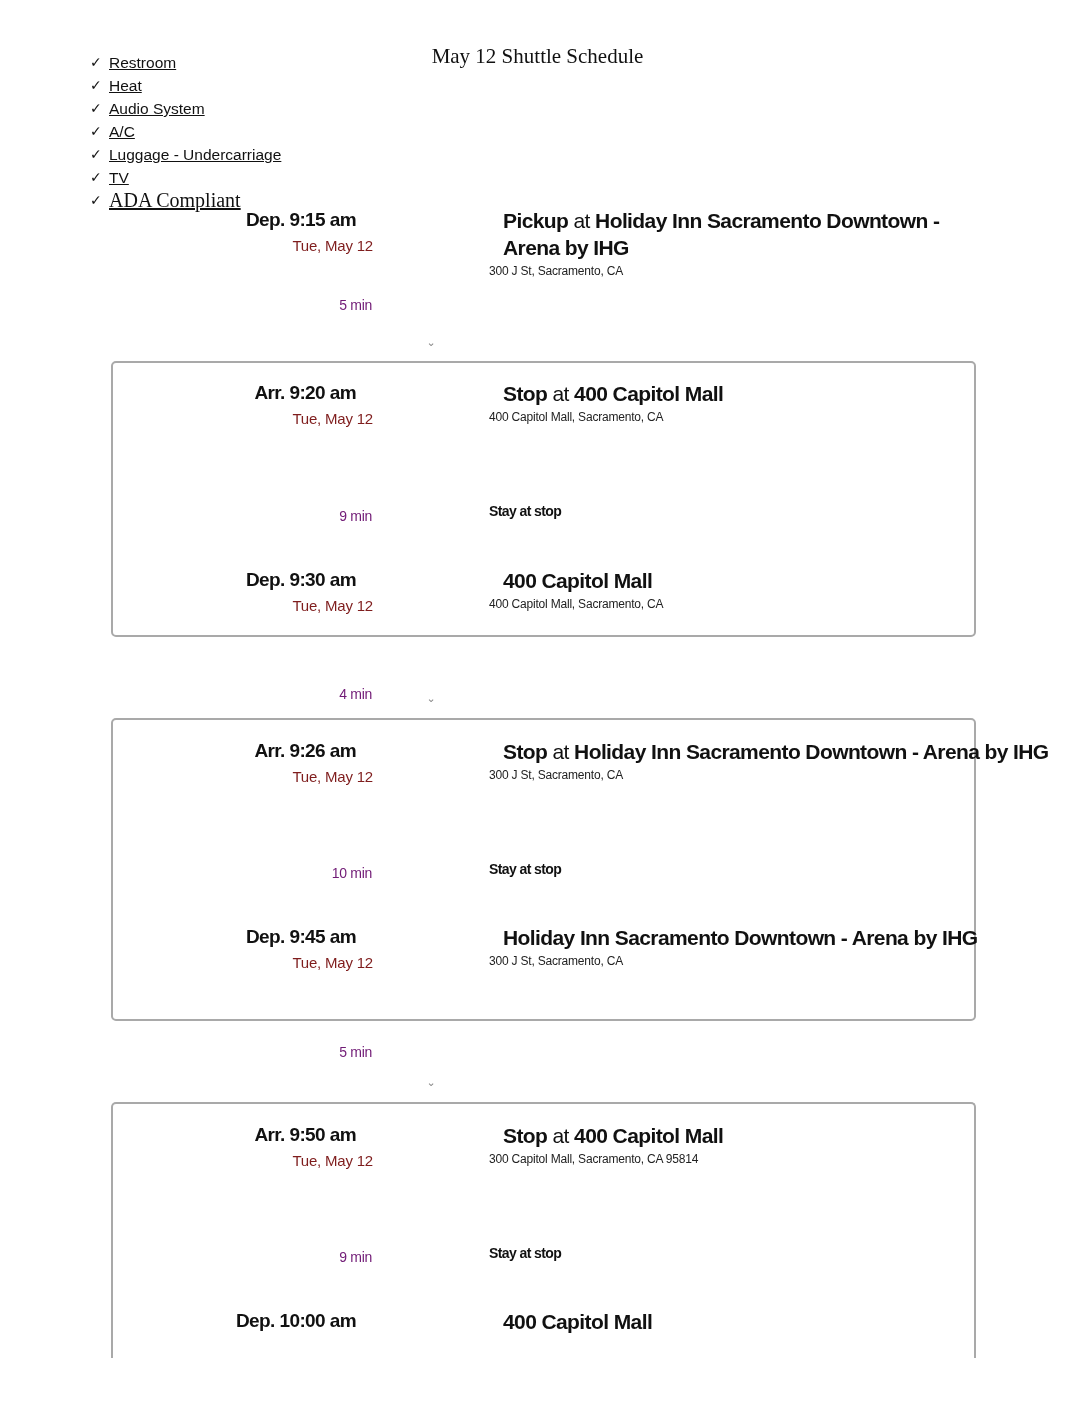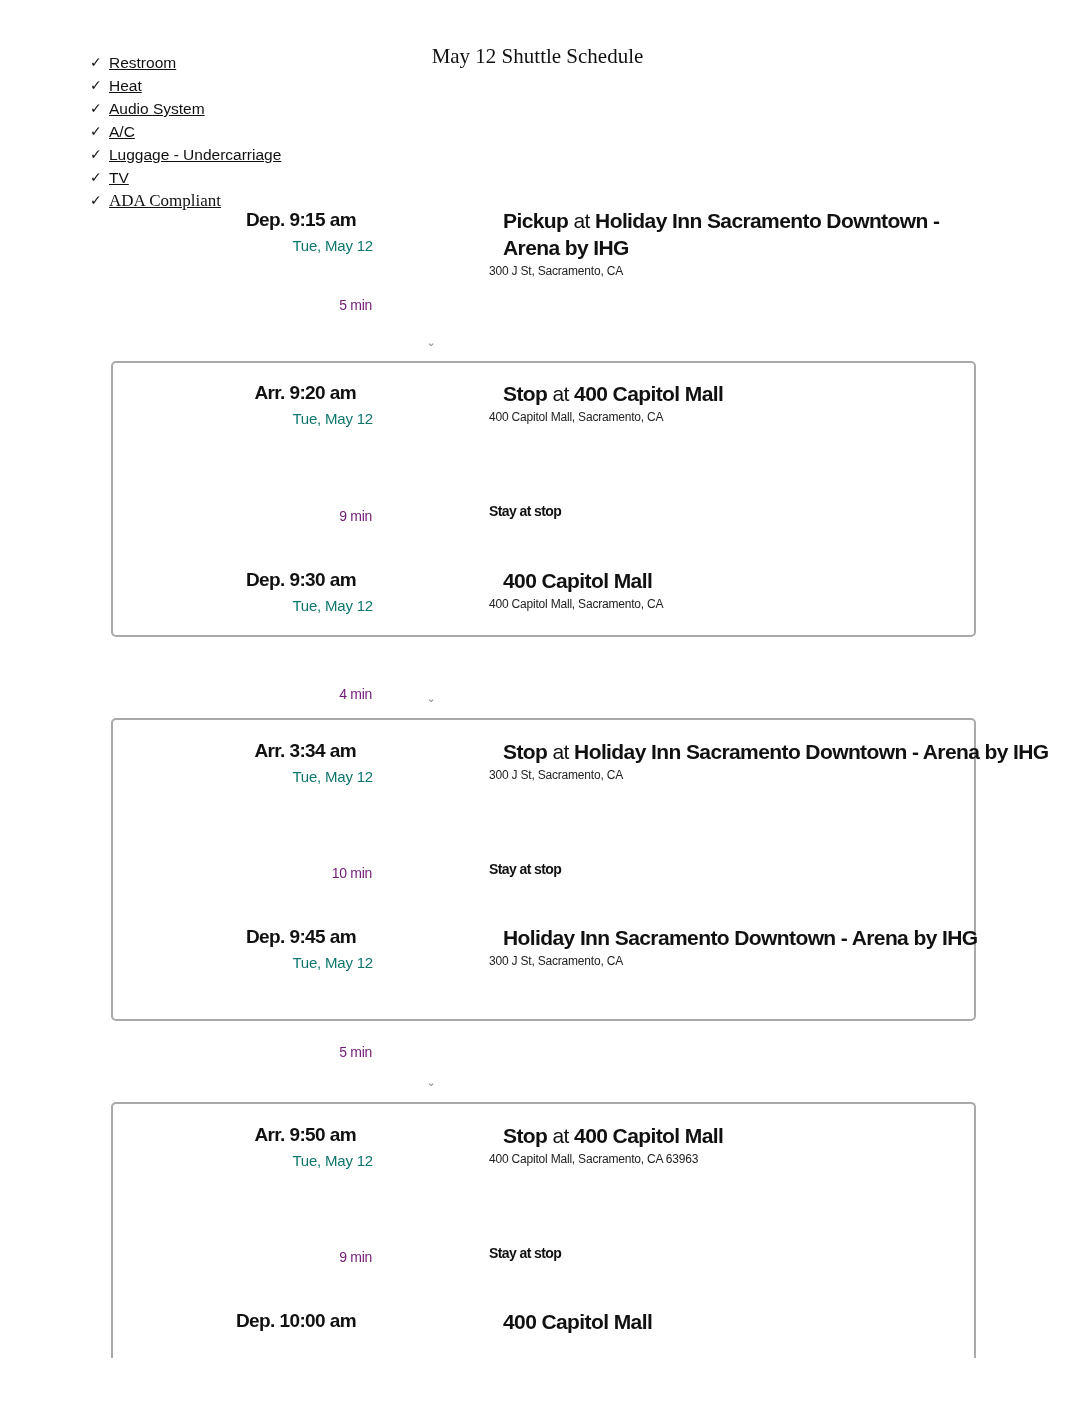--- a/index.html
+++ b/index.html
@@ -2,25 +2,25 @@
 <html><head>
   <meta charset="utf-8">
   <style>
     html, body { margin: 0; padding: 0; background: #ffffff; }
     body { width: 1088px; height: 1408px; position: relative; overflow: hidden; color: #111; font-family: "Liberation Sans", sans-serif; }
     .title { position: absolute; left: 0; width: 1075px; top: 44px; text-align: center; font-family: "Liberation Serif", serif; font-size: 21px; color: #111; }
     .features { position: absolute; left: 90px; top: 51px; margin: 0; padding: 0; list-style: none; }
     .features li { height: 23px; line-height: 23px; font-size: 15.5px; display: flex; align-items: center; }
     .features .check { width: 19px; font-family: "DejaVu Sans", sans-serif; font-size: 14px; color: #111; }
     .features a { color: #111; text-decoration: underline; }
-    .features li.serif a { font-family: "Liberation Serif", serif; font-size: 17px; }
+    .features li.serif a { font-family: "Liberation Serif", serif; font-size: 20px; }
 
     .abs { position: absolute; }
     .time { right: 732px; text-align: right; font-size: 19px; font-weight: bold; letter-spacing: -0.6px; white-space: nowrap; }
-    .date { right: 715px; text-align: right; font-size: 15px; color: #0f766e; letter-spacing: -0.2px; white-space: nowrap; }
+    .date { right: 715px; text-align: right; font-size: 15px; color: #7f1d1d; letter-spacing: -0.2px; white-space: nowrap; }
     .dur { right: 716px; text-align: right; font-size: 14px; color: #701a75; letter-spacing: -0.3px; white-space: nowrap; }
     .place { left: 503px; font-size: 21px; letter-spacing: -0.6px; line-height: 27px; }
     .place b { font-weight: bold; }
     .place .at { font-weight: normal; }
     .addr { left: 489px; font-size: 12px; color: #222; letter-spacing: -0.2px; white-space: nowrap; }
     .stay { left: 489px; font-size: 14px; font-weight: bold; letter-spacing: -0.6px; }
     .chev { left: 424px; width: 14px; text-align: center; font-size: 11px; color: #888; font-family: "DejaVu Sans", sans-serif; }
     .card { position: absolute; left: 111px; width: 865px; border: 2px solid #a9a9a9; border-radius: 5px; box-sizing: border-box; }
     .card.open { border-bottom: none; border-bottom-left-radius: 0; border-bottom-right-radius: 0; }
   </style>
@@ -75,34 +75,34 @@
 <div class="abs dur" style="top:508px;">9 min</div>
 <div class="abs stay" style="top:503px;">Stay at stop</div>
 <div class="abs time" style="top:569px;">Dep. 9:30 am</div>
 <div class="abs date" style="top:597px;">Tue, May 12</div>
 <div class="abs place" style="top:567px;"><b>400 Capitol Mall</b></div>
 <div class="abs addr" style="top:597px;">400 Capitol Mall, Sacramento, CA</div>
 <div class="abs dur" style="top:660px;margin-top:26px;">4 min</div>
 <div class="abs chev" style="top:692px;">⌄</div>
 
 <div class="card" style="top:718px; height:303px;"></div>
-<div class="abs time" style="top:740px;">Arr. 3:34 am</div>
+<div class="abs time" style="top:740px;">Arr. 9:26 am</div>
 <div class="abs date" style="top:768px;">Tue, May 12</div>
 <div class="abs place" style="top:738px; white-space:nowrap;"><b>Stop</b> <span class="at">at</span> <b>Holiday Inn Sacramento Downtown - Arena by IHG</b></div>
 <div class="abs addr" style="top:768px;">300 J St, Sacramento, CA</div>
 <div class="abs dur" style="top:865px;">10 min</div>
 <div class="abs stay" style="top:861px;">Stay at stop</div>
 <div class="abs time" style="top:926px;margin-left:20px;">Dep. 9:45 am</div>
 <div class="abs date" style="top:954px;">Tue, May 12</div>
 <div class="abs place" style="top:924px; white-space:nowrap;"><b>Holiday Inn Sacramento Downtown - Arena by IHG</b></div>
 <div class="abs addr" style="top:954px;">300 J St, Sacramento, CA</div>
 <div class="abs dur" style="top:1044px;">5 min</div>
 <div class="abs chev" style="top:1076px;">⌄</div>
 
 <div class="card open" style="top:1102px; height:256px;"></div>
 <div class="abs time" style="top:1124px;">Arr. 9:50 am</div>
 <div class="abs date" style="top:1152px;">Tue, May 12</div>
 <div class="abs place" style="top:1122px;"><b>Stop</b> <span class="at">at</span> <b>400 Capitol Mall</b></div>
-<div class="abs addr" style="top:1152px;">400 Capitol Mall, Sacramento, CA 63963</div>
+<div class="abs addr" style="top:1152px;">300 Capitol Mall, Sacramento, CA 95814</div>
 <div class="abs dur" style="top:1249px;">9 min</div>
 <div class="abs stay" style="top:1245px;">Stay at stop</div>
 <div class="abs time" style="top:1310px;margin-left:17px;">Dep. 10:00 am</div>
 <div class="abs place" style="top:1308px;"><b>400 Capitol Mall</b></div>
 
 </body></html>

